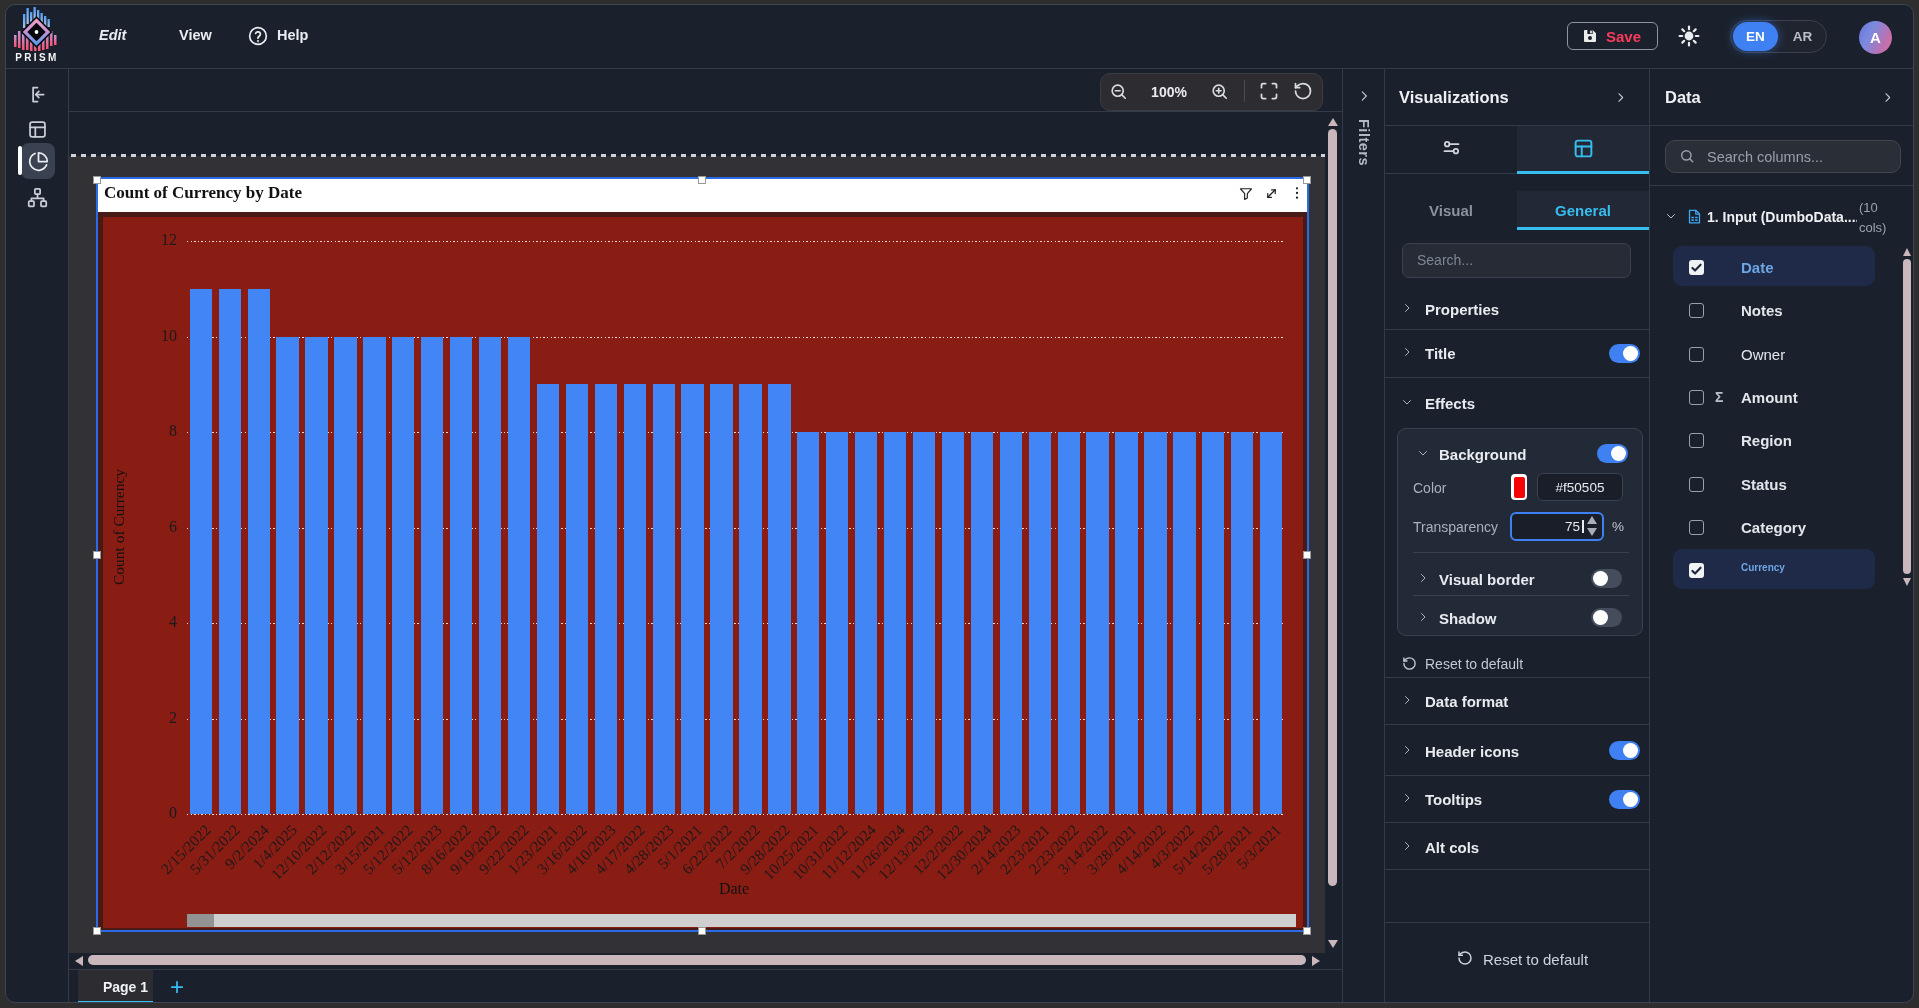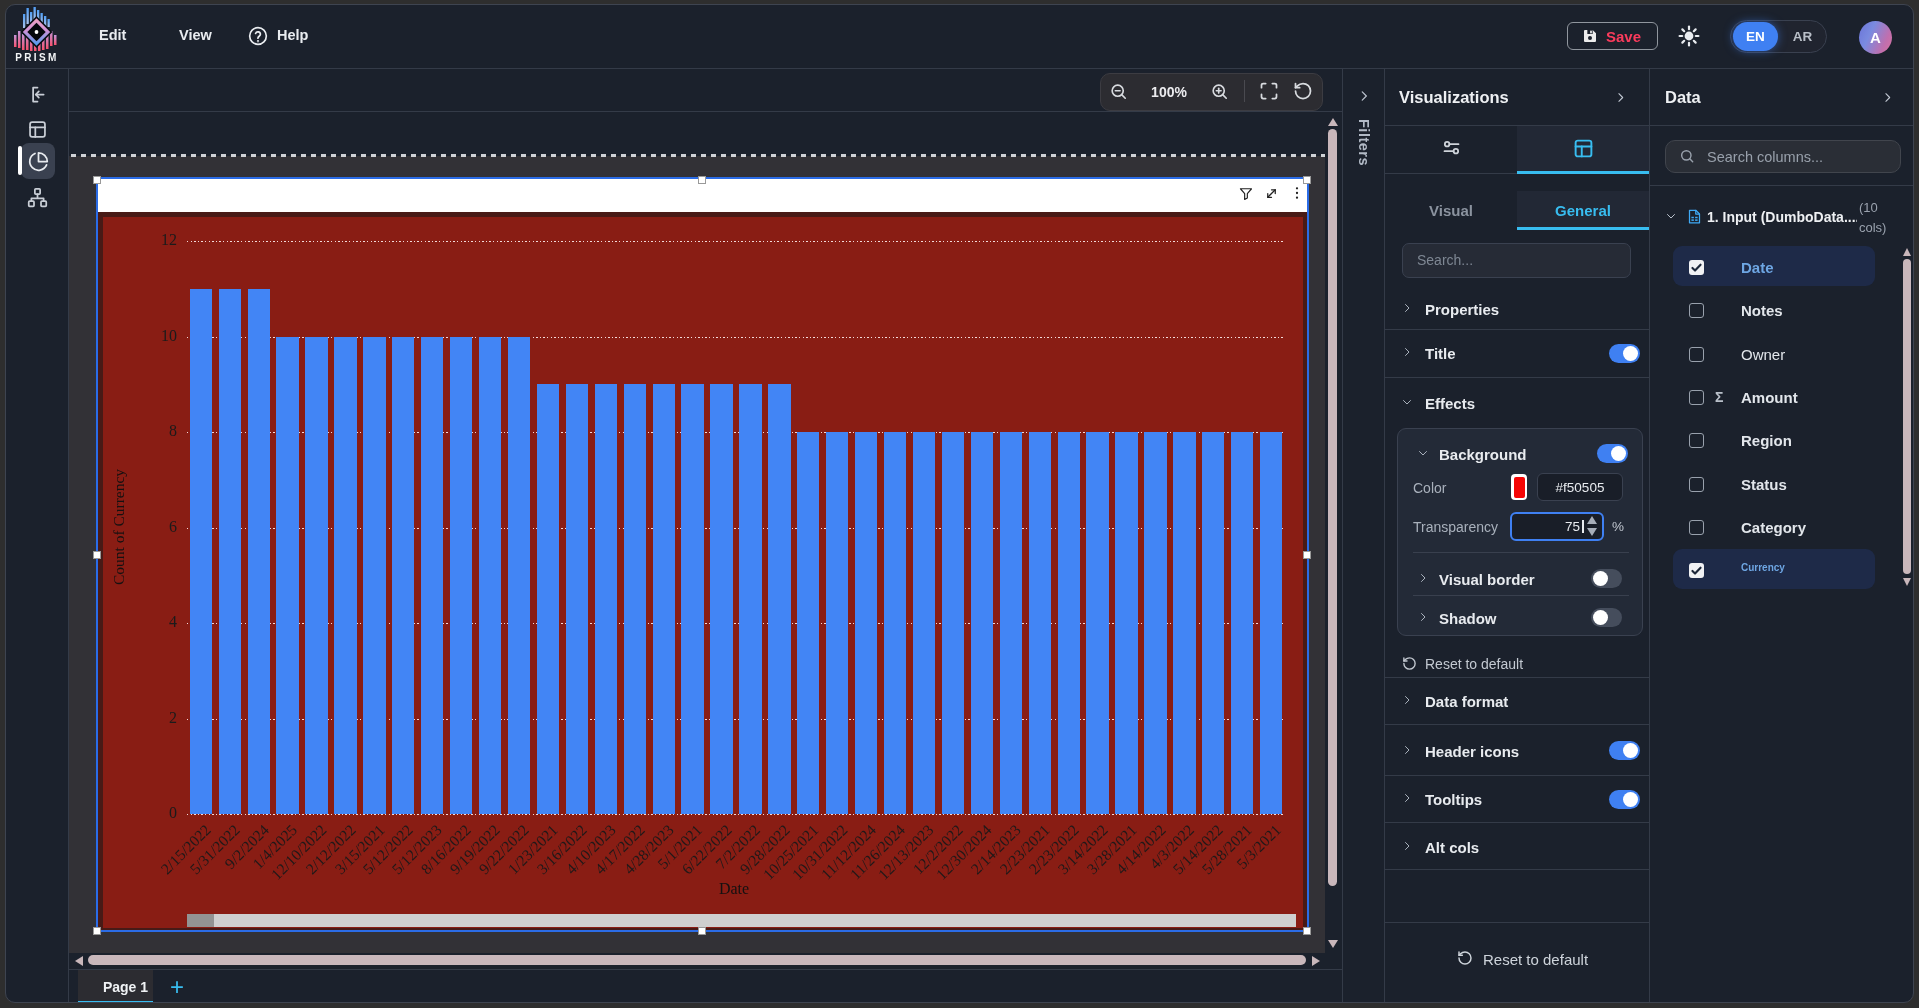--- a/index.html
+++ b/index.html
@@ -62,21 +62,21 @@
           <rect x="37" y="24" width="2.5" height="15"></rect>
           <rect x="41" y="28" width="2.5" height="10"></rect>
 </g>
 <g transform="rotate(45 23.5 25)">
 <rect x="13" y="14.5" width="21" height="21" fill="url(#gd)" stroke="#0c0f15" stroke-width="1.6"></rect>
 <rect x="17" y="18.5" width="13" height="13" fill="#06080d"></rect>
 </g>
 <circle cx="23.5" cy="25" r="1.9" fill="#fff"></circle>
 <text x="24" y="53.5" text-anchor="middle" fill="#f2f4f6" font-family="Liberation Sans" font-size="10" font-weight="700" letter-spacing="2.4">PRISM</text>
 </svg>
-      <div class="a" style="left:93px;top:22px;font-size:14.5px;font-weight:700;color:#e9ecf0;">Edit</div>
+      <div class="a" style="left:93px;top:22px;font-size:14.5px;font-weight:700;color:#e9ecf0;font-style:italic;">Edit</div>
       <div class="a" style="left:173px;top:22px;font-size:14.5px;font-weight:700;color:#e9ecf0;">View</div>
       <svg class="a" style="left:242px;top:21px;width:20px;height:20px;" viewBox="0 0 24 24" fill="none" stroke="#e9ecf0" stroke-width="2" stroke-linecap="round" stroke-linejoin="round">
         <circle cx="12" cy="12" r="10"></circle>
         <path d="M9.1 9a3 3 0 0 1 5.8 1c0 2-3 2.6-3 4.6"></path>
         <circle cx="12" cy="18.3" r="0.4" fill="#e9ecf0"></circle>
       </svg>
       <div class="a" style="left:271px;top:22px;font-size:14.5px;font-weight:700;color:#e9ecf0;">Help</div>
       <div class="a" style="left:1561px;top:17px;width:91px;height:28px;border:1px solid #90969e;border-radius:6px;"></div>
       <svg class="a" style="left:1576px;top:23px;width:16px;height:16px;" viewBox="0 0 24 24" fill="none" stroke="none" stroke-width="2" stroke-linecap="round" stroke-linejoin="round">
         <path d="M19.5 21h-15A1.5 1.5 0 0 1 3 19.5v-15A1.5 1.5 0 0 1 4.5 3H16l5 5v11.5A1.5 1.5 0 0 1 19.5 21z" fill="#ececec" stroke="none"></path>
@@ -150,20 +150,21 @@
       </svg>
       <svg class="a" style="left:1287px;top:76px;width:20px;height:20px;" viewBox="0 0 24 24" fill="none" stroke="#d8dbdf" stroke-width="2.1" stroke-linecap="round" stroke-linejoin="round">
         <path d="M3 12a9 9 0 1 0 9-9 9.75 9.75 0 0 0-6.74 2.74L3 8"></path>
         <path d="M3 3v5h5"></path>
       </svg>
       <div class="a" style="left:63px;top:151px;width:1256px;height:797px;background:#323136;"></div>
       <div class="a" style="left:65px;top:149px;width:1254px;height:3px;background-image:repeating-linear-gradient(90deg,#cfd2d6 0 5px,transparent 5px 10px);"></div>
       <div class="a" style="left:90px;top:172px;width:1213px;height:755px;background:#fff;border:2.5px solid #2b6ce6;"></div>
       <div class="a" style="left:92px;top:207px;width:1209px;height:718px;background:#481a16;"></div>
       <div class="a" id="cv" style="left:97px;top:212px;width:1200px;height:711px;background:#891d14;"></div>
+      <div class="a" style="left:98px;top:178px;width:800px;font:700 17px 'Liberation Serif',serif;color:#101010;">Count of Currency by Date</div>
       <svg class="a" style="left:1233px;top:182px;width:14px;height:14px;" viewBox="0 0 24 24" fill="none" stroke="#222" stroke-width="2" stroke-linecap="round" stroke-linejoin="round">
         <path d="M2.5 3h19l-7.2 8.2V19l-4.6 2.4v-10z"></path>
       </svg>
       <svg class="a" style="left:1258px;top:181px;width:15px;height:15px;" viewBox="0 0 24 24" fill="none" stroke="#222" stroke-width="2" stroke-linecap="round" stroke-linejoin="round">
         <line x1="6" y1="18" x2="18" y2="6"></line>
         <polyline points="12 6 18 6 18 12"></polyline>
         <polyline points="12 18 6 18 6 12"></polyline>
       </svg>
       <svg class="a" style="left:1283px;top:180px;width:16px;height:16px;" viewBox="0 0 24 24" fill="none" stroke="none" stroke-width="2" stroke-linecap="round" stroke-linejoin="round">
         <circle cx="12" cy="5" r="1.7" fill="#222" stroke="none"></circle>

